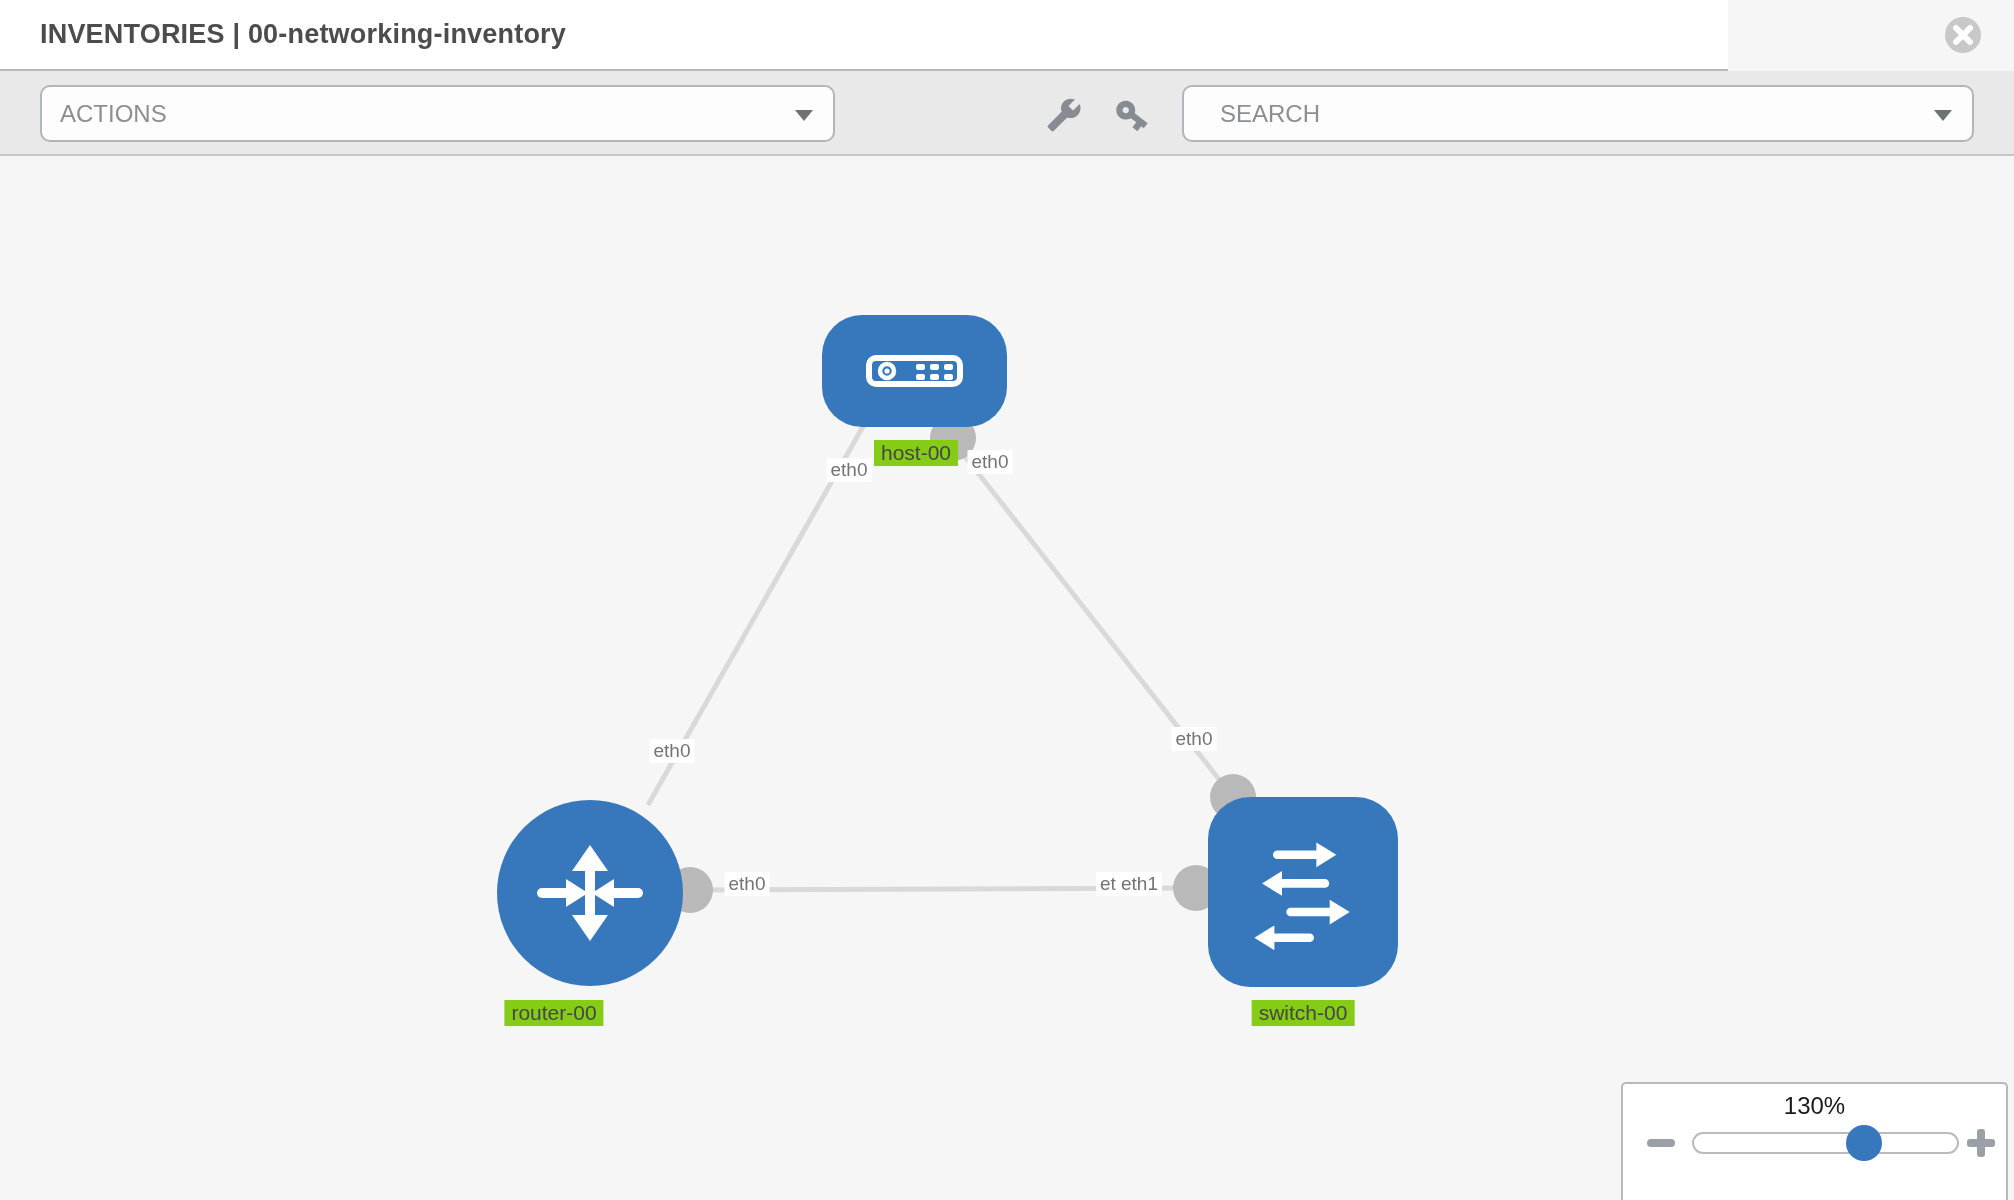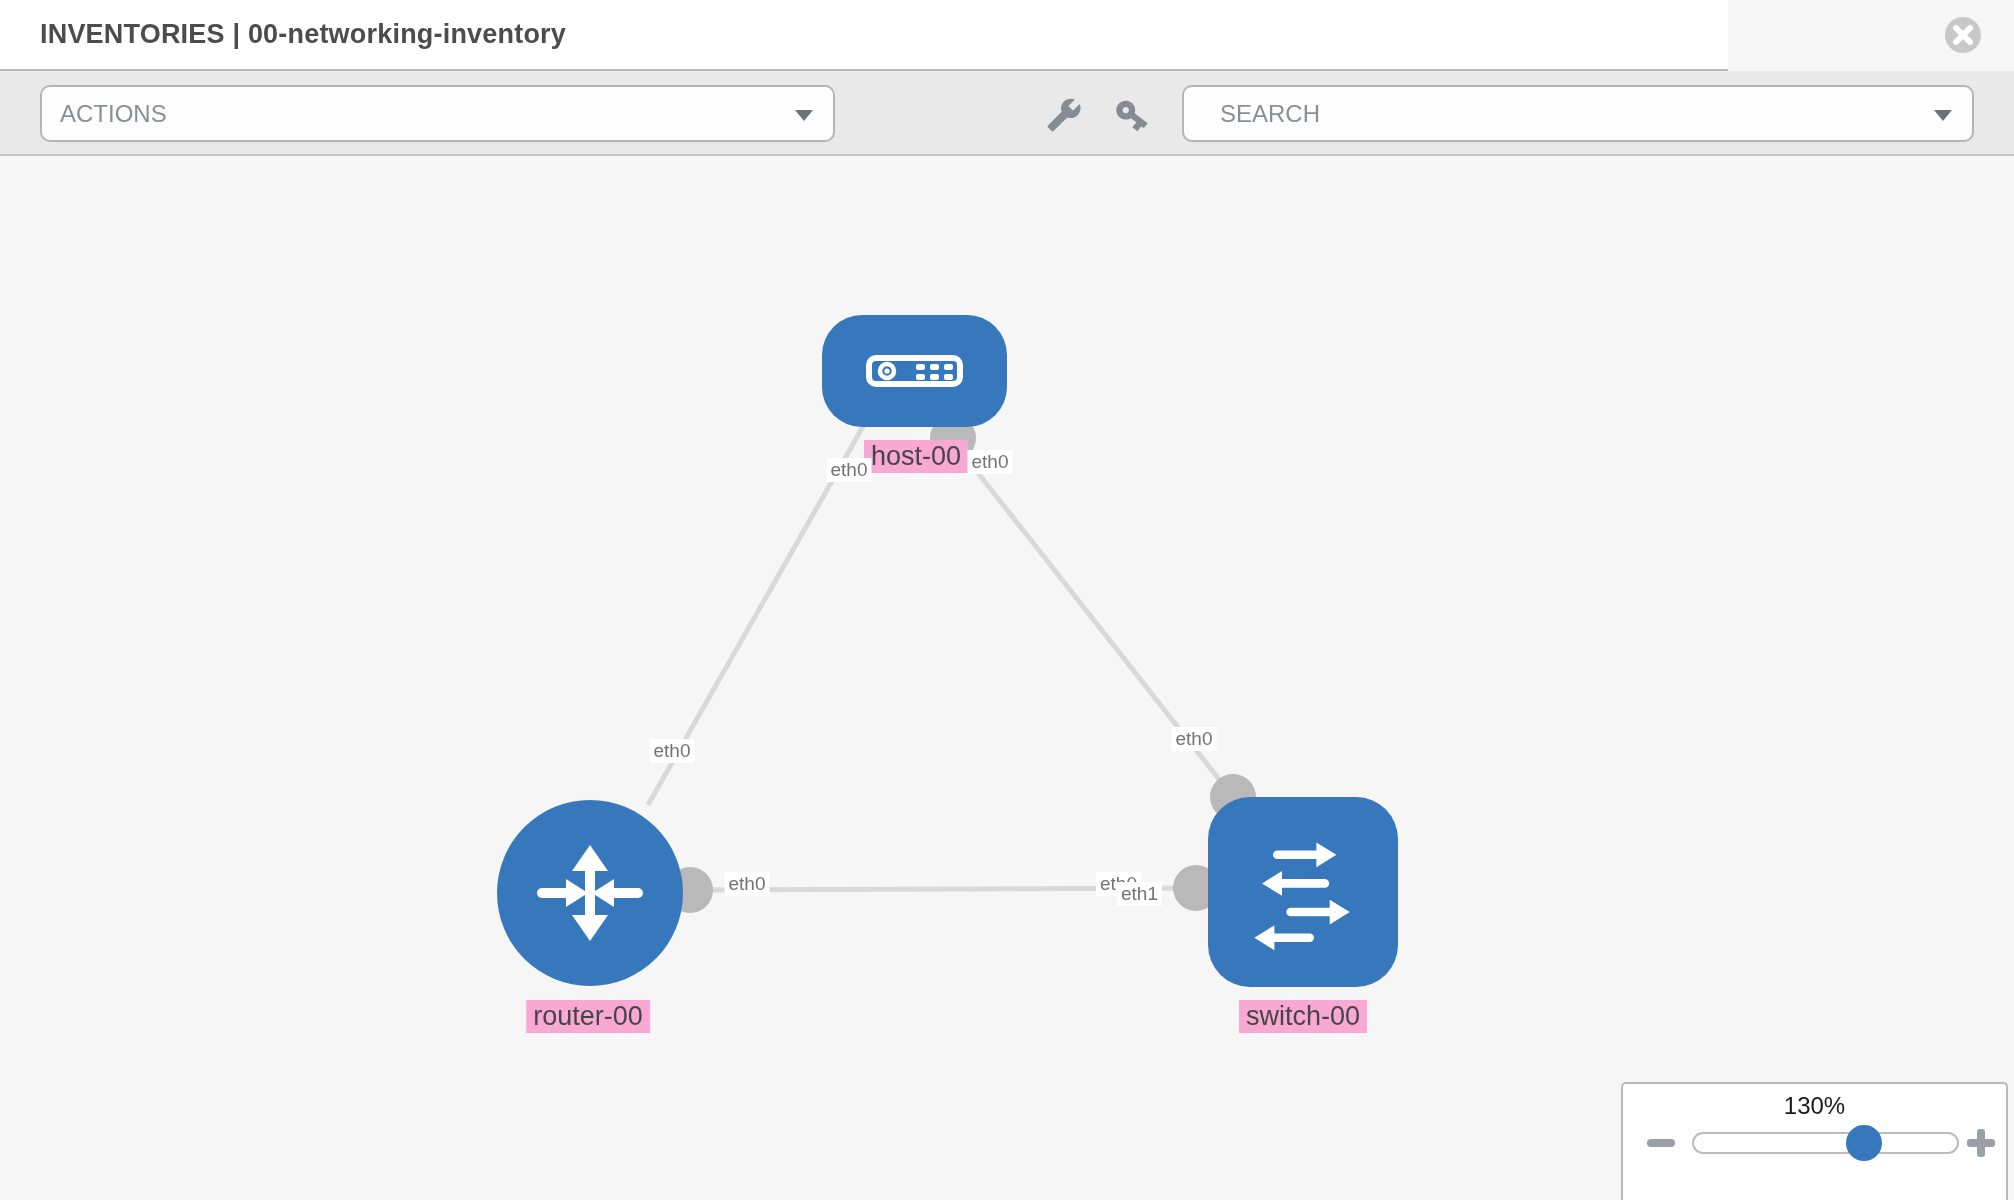--- a/index.html
+++ b/index.html
@@ -57,21 +57,21 @@
   
   .node {
     position: absolute; background: #3778bc; cursor: pointer;
     display: flex; align-items: center; justify-content: center;
   }
   .node-host   { left: 822px;  top: 157px; width: 185px; height: 112px; border-radius: 40px; }
   .node-router { left: 497px;  top: 642px; width: 186px; height: 186px; border-radius: 50%;  }
   .node-switch { left: 1208px; top: 639px; width: 190px; height: 190px; border-radius: 42px; }
   .node-label {
     position: absolute; transform: translateX(-50%);
-    background: #f9a8d4; color: #464646; font-size: 27px;
+    background: #84cc16; color: #464646; font-size: 21px;
     padding: 1px 7px; white-space: nowrap;
   }
   .if-label {
     position: absolute; background: #ffffff; color: #737373;
     font-size: 19px; padding: 1px 4px; white-space: nowrap;
   }
   .if-center { transform: translateX(-50%); }
   
   .zoom-panel {
     position: absolute; left: 1621px; top: 924px; width: 387px; height: 149px;
@@ -199,30 +199,30 @@
         <polygon points="22,56 43,43 43,69" stroke="none"></polygon>
         <line x1="52" y1="86" x2="96" y2="86"></line>
         <polygon points="114,86 93,73 93,99" stroke="none"></polygon>
         <line x1="72" y1="113" x2="32" y2="113"></line>
         <polygon points="14,113 35,100 35,126" stroke="none"></polygon>
       </g>
     </svg>
   </div>
 
   <div class="node-label" style="left:916px; top:282px;">host-00</div>
-  <div class="node-label" style="left:588px; top:842px;">router-00</div>
+  <div class="node-label" style="left:554px; top:842px;">router-00</div>
   <div class="node-label" style="left:1303px; top:842px;">switch-00</div>
 
   <div class="if-label if-center" style="left:849px; top:300px;">eth0</div>
   <div class="if-label if-center" style="left:990px; top:292px;">eth0</div>
   <div class="if-label if-center" style="left:672px; top:581px;">eth0</div>
   <div class="if-label if-center" style="left:1194px; top:569px;">eth0</div>
   <div class="if-label if-center" style="left:747px; top:714px;">eth0</div>
   <div class="if-label" style="left:1096px; top:714px;">eth0</div>
-  <div class="if-label" style="left:1117px; top:714px;margin-top:10px;">eth1</div>
+  <div class="if-label" style="left:1117px; top:714px;">eth1</div>
 
   <div class="zoom-panel">
     <div class="zoom-level">130%</div>
     <button class="zoom-minus"></button>
     <div class="zoom-track"></div>
     <div class="zoom-thumb"></div>
     <button class="zoom-plus"></button>
   </div>
 
 </div>

